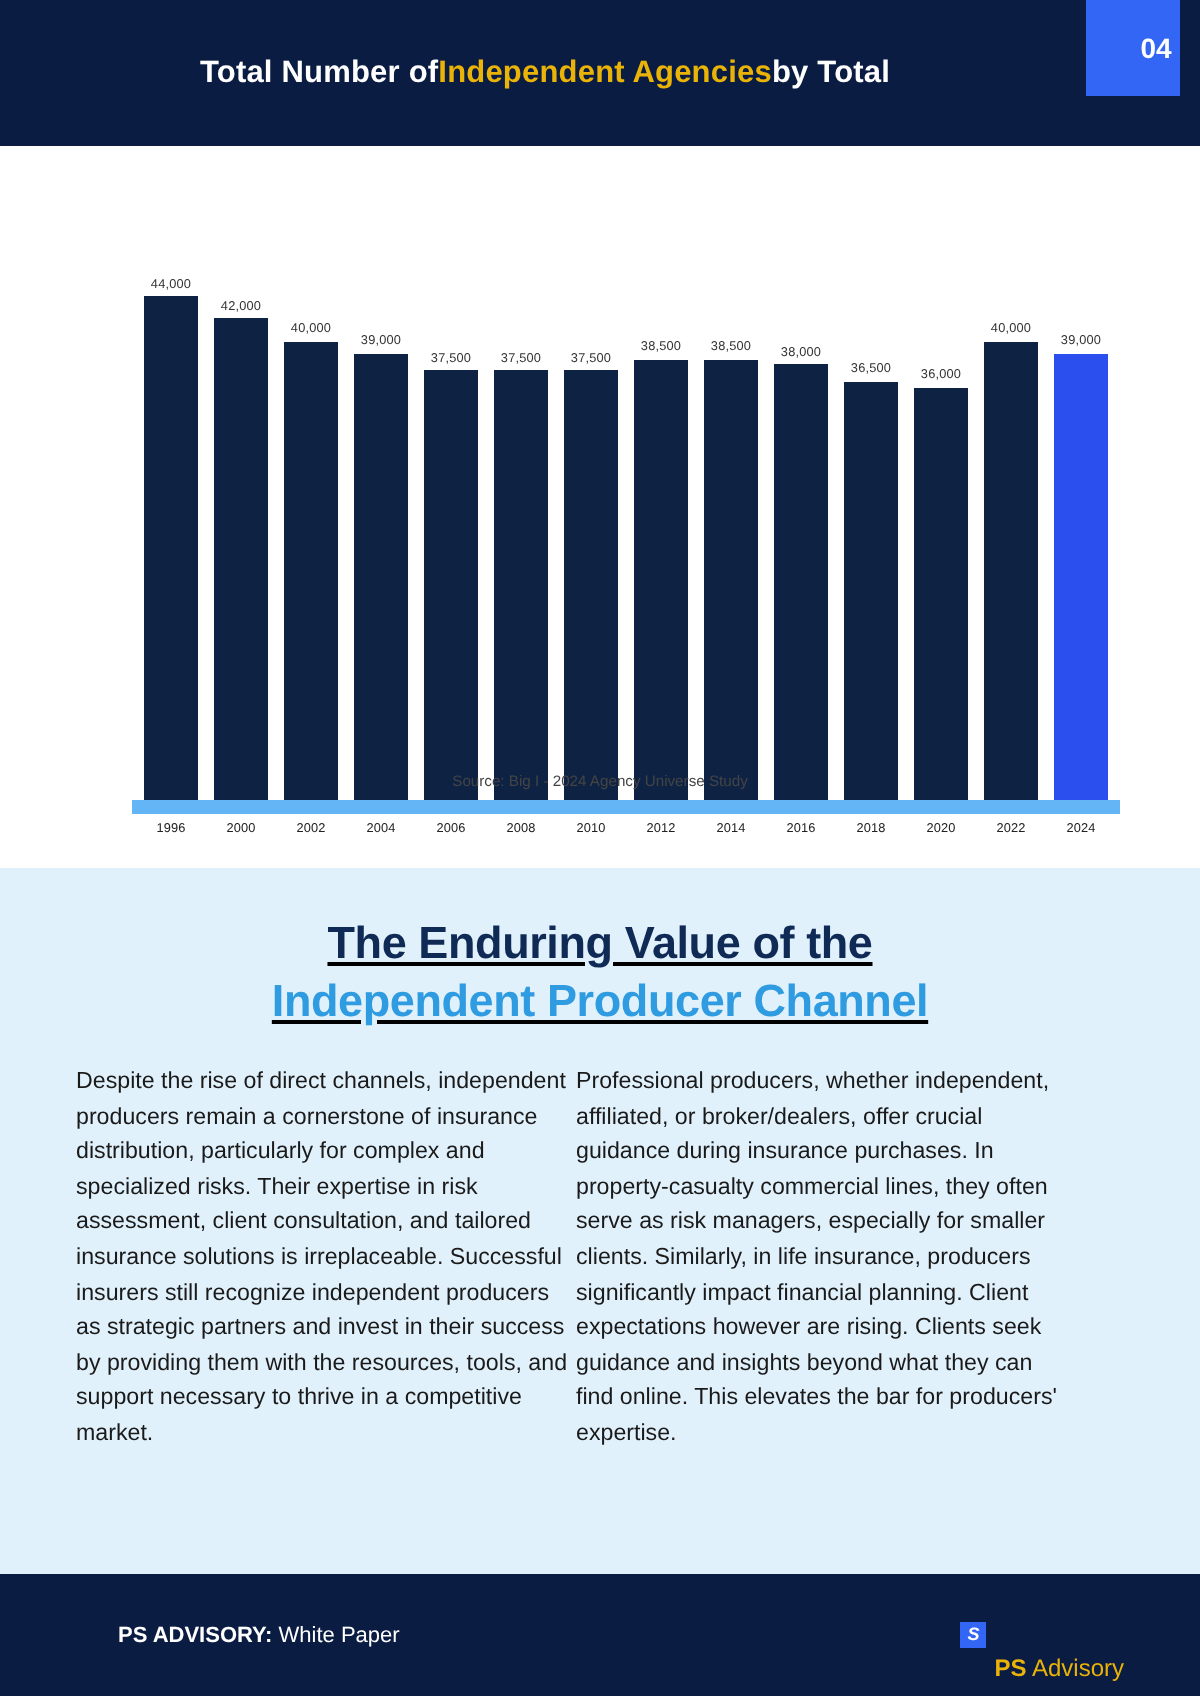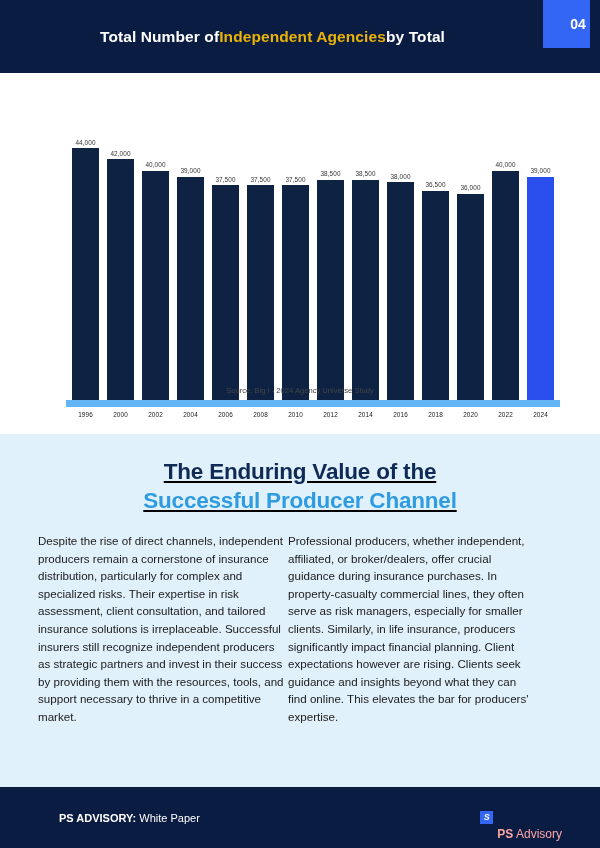--- a/index.html
+++ b/index.html
@@ -132,21 +132,21 @@
     position: absolute; right: 38px; top: 50%;
     transform: translateY(-50%);
     display: flex; align-items: center; gap: 4px;
   }
   .logo-mark {
     width: 13px; height: 13px; background: #3366F5;
     display: flex; align-items: center; justify-content: center;
     color: #ffffff; font-size: 9px; font-weight: bold;
     font-style: italic; line-height: 1;
   }
-  .logo-text { font-size: 12px; color: #fca5a5; white-space: nowrap; margin-top: 32px; }
+  .logo-text { font-size: 12px; color: #eab308; white-space: nowrap; margin-top: 32px; }
   .logo-text b { font-weight: bold; }
 </style>
 </head>
 <body>
 
 <div class="page">
 
   <div class="header">
     <div class="header-title">
       <span>Total Number of </span>
@@ -233,21 +233,21 @@
           <span>2022</span>
           <span>2024</span>
         </div>
     </div>
     <div class="source-note">Source: Big I - 2024 Agency Universe Study</div>
   </div>
 
   <div class="value-section">
     <div class="value-heading">
       <span class="l1">The Enduring Value of the</span>
-      <span class="l2">Successful Producer Channel</span>
+      <span class="l2">Independent Producer Channel</span>
     </div>
     <div class="columns">
       <div class="col">Despite the rise of direct channels, independent producers remain a cornerstone of insurance distribution, particularly for complex and specialized risks. Their expertise in risk assessment, client consultation, and tailored insurance solutions is irreplaceable. Successful insurers still recognize independent producers as strategic partners and invest in their success by providing them with the resources, tools, and support necessary to thrive in a competitive market.</div>
       <div class="col">Professional producers, whether independent, affiliated, or broker/dealers, offer crucial guidance during insurance purchases. In property-casualty commercial lines, they often serve as risk managers, especially for smaller clients. Similarly, in life insurance, producers significantly impact financial planning. Client expectations however are rising. Clients seek guidance and insights beyond what they can find online. This elevates the bar for producers' expertise.</div>
     </div>
   </div>
 
   <div class="footer">
     <div class="footer-left">
       <b>PS ADVISORY:</b><span> White Paper</span>

